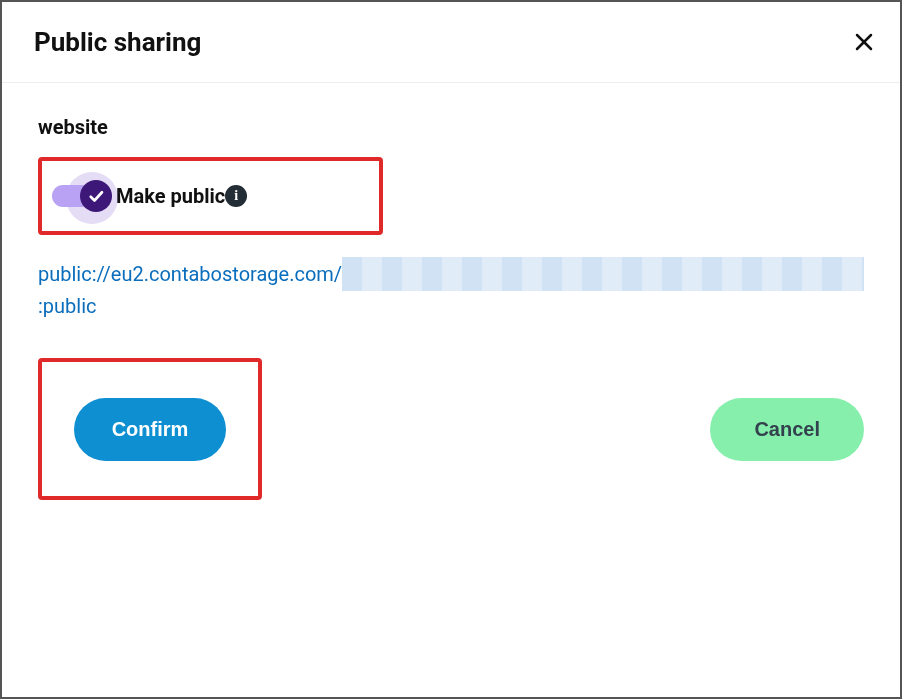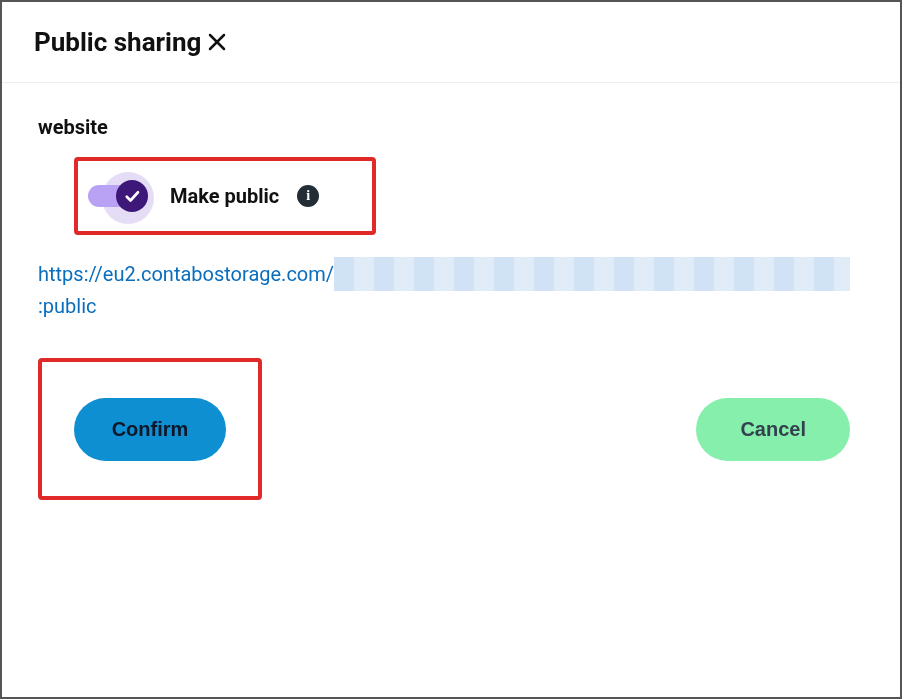--- a/index.html
+++ b/index.html
@@ -10,20 +10,21 @@
     body {
       font-family: -apple-system, BlinkMacSystemFont, "Segoe UI", Roboto, Helvetica, Arial, sans-serif;
       background: #fff;
       width: 902px;
       height: 699px;
       border: 2px solid #555;
       overflow: hidden;
     }
     .modal-header {
       display: flex;
+      justify-content: space-between;
       align-items: center;
       padding: 24px 20px 24px 32px;
       border-bottom: 1px solid #eee;
     }
     .modal-title {
       font-size: 26px;
       font-weight: 700;
       color: #111;
     }
     .close-btn {
@@ -32,38 +33,36 @@
       display: flex;
       align-items: center;
       justify-content: center;
       cursor: pointer;
     }
     .close-btn svg {
       width: 24px;
       height: 24px;
     }
     .modal-body {
-      padding: 32px 50px 36px 36px;
+      padding: 32px 36px 36px 36px;
     }
     .section-label {
       font-size: 20px;
       font-weight: 700;
       color: #111;
       margin-bottom: 18px;
     }
     .toggle-row-highlight {
       border: 4px solid #e02a2a;
       border-radius: 4px;
       padding: 6px 10px 6px 10px;
       display: flex;
       align-items: center;
-      gap: 18px;
-      width: 302px;
+      width: 345px;
       height: 78px;
-      margin-left: 36px;
     }
     .toggle {
       position: relative;
       width: 56px;
       height: 28px;
       display: inline-flex;
       align-items: center;
     }
     .toggle-halo {
       position: absolute;
@@ -165,21 +164,21 @@
     .btn {
       border: none;
       cursor: pointer;
       font-size: 20px;
       font-weight: 600;
       padding: 20px 38px;
       border-radius: 999px;
     }
     .btn-primary {
       background: #0d8fd1;
-      color: #0f172a;
+      color: #ffffff;
     }
     .btn-secondary {
       background: #86efac;
       color: #33414e;
       padding: 20px 44px;
     }
   </style>
 </head>
 <body>
 
@@ -205,21 +204,21 @@
           <polyline points="5 13 10 18 20 7"></polyline>
         </svg>
       </div>
     </div>
     <div class="toggle-label">Make public</div>
     <div class="info-badge">i</div>
   </div>
 
   <div class="url-block">
     <div class="url-line1">
-      <span class="url-text">https://eu2.contabostorage.com/</span>
+      <span class="url-text">public://eu2.contabostorage.com/</span>
       <span class="redacted"></span>
     </div>
     <div>:public</div>
   </div>
 
   <div class="actions">
     <div class="confirm-highlight">
       <button class="btn btn-primary">Confirm</button>
     </div>
     <button class="btn btn-secondary">Cancel</button>

